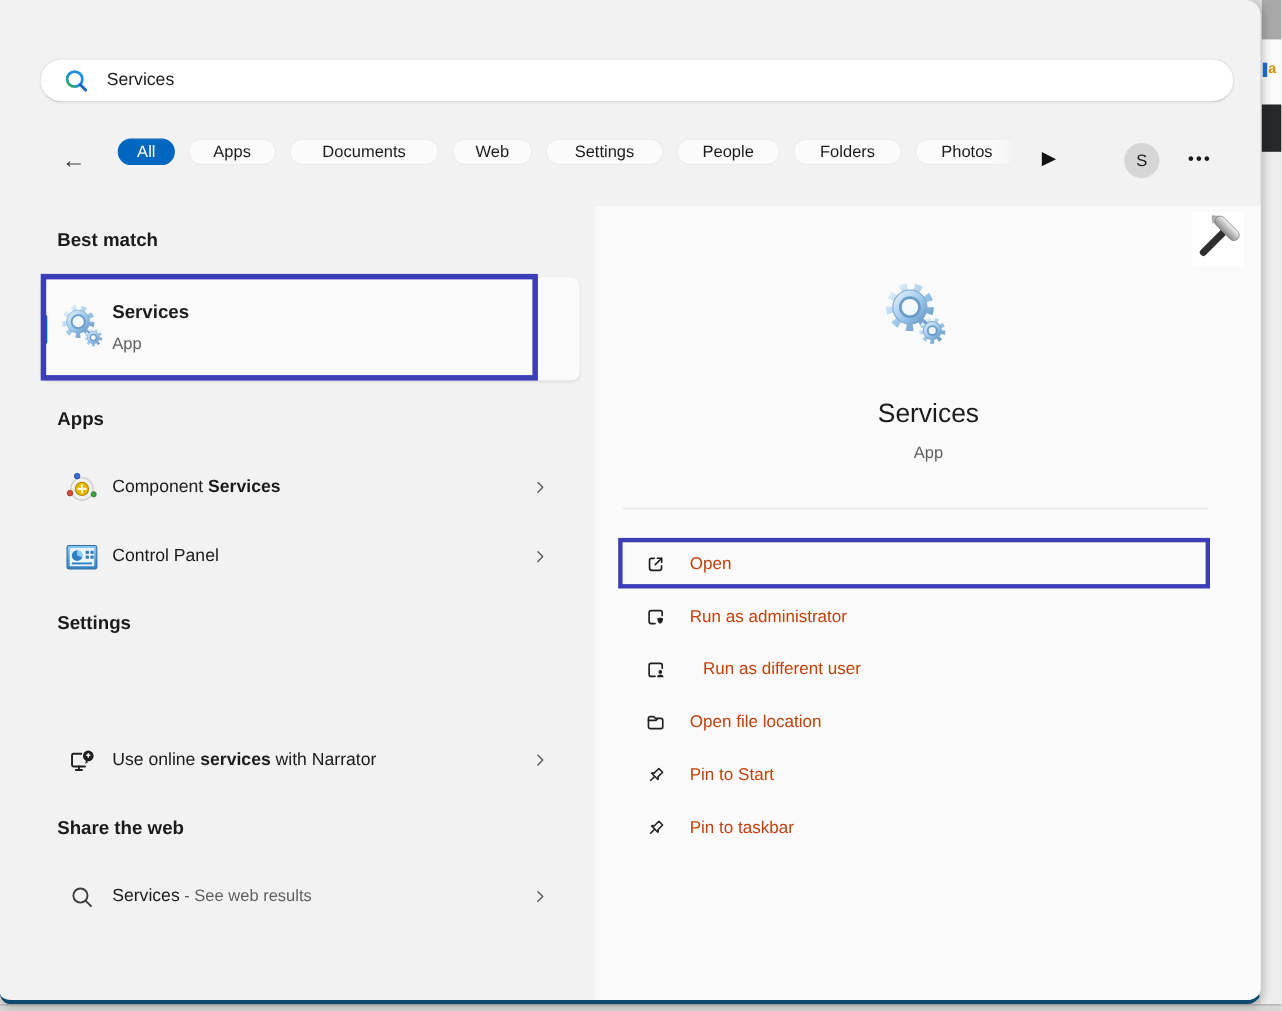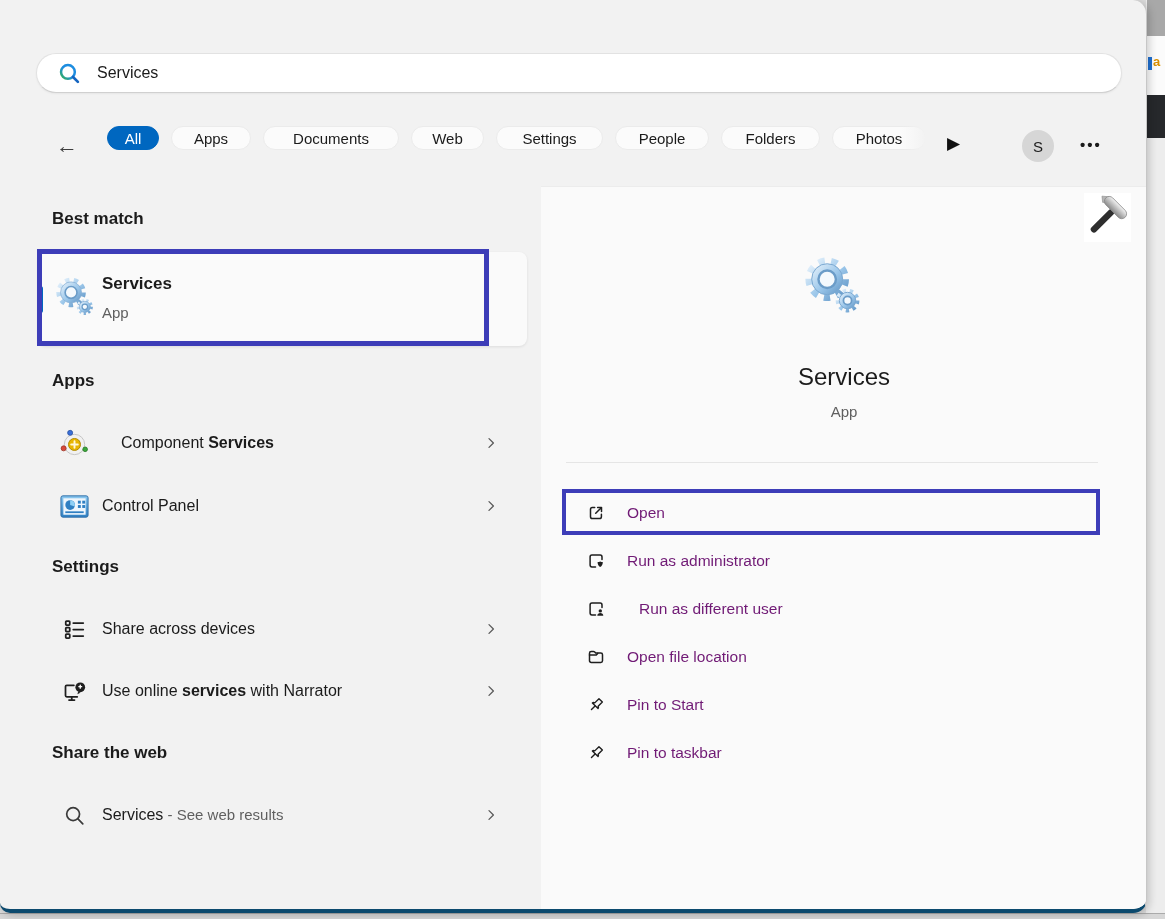--- a/index.html
+++ b/index.html
@@ -84,42 +84,42 @@
   #highlight-best-match { left:37px; top:249px; width:452px; height:97px; }
   #highlight-open { left:562px; top:489px; width:538px; height:46px; border-width:4px; }
 
   .lrow { position:absolute; left:38px; width:489px; height:44px;
     display:flex; align-items:center; border-radius:6px; }
   .lrow .ic { width:32px; margin-left:20px; display:flex; justify-content:center; flex:0 0 auto; }
   .lrow .txt { margin-left:12px; font-size:16px; color:#1b1b1b; white-space:nowrap; }
   .lrow .txt b { font-weight:700; }
   .lrow .dim { color:#5f5f5f; font-size:15px; }
   .lrow .chev { position:absolute; right:28px; top:14px; }
-  #row-component { top:421px;gap:19px; } #row-control { top:484px; }
+  #row-component { top:421px; } #row-control { top:484px; }
   #row-share { top:607px; } #row-narrator { top:669px; }
   #row-websearch { top:793px; }
 
   
   #preview-panel {
     left:541px; top:186px; width:606px; height:727px;
     background:#fafafa; border-top:1px solid #ececec;
     border-radius:0 0 13px 0;
   }
   #hammer-tile { left:1084px; top:193px; width:47px; height:49px; background:#ffffff; }
   #preview-icon { left:802px; top:255px; }
   #preview-title { left:541px; top:363px; width:606px; text-align:center;
     font-size:24px; color:#1b1b1b; }
   #preview-sub { left:541px; top:403px; width:606px; text-align:center;
     font-size:15px; color:#5f5f5f; }
   #preview-divider { left:566px; top:462px; width:532px; height:1px; background:#e5e5e5; }
 
   .arow { position:absolute; left:567px; width:531px; height:42px;
     display:flex; align-items:center; border-radius:4px; }
   .arow .ic { margin-left:19px; width:20px; display:flex; flex:0 0 auto; }
-  .arow .lbl { margin-left:21px; font-size:15.5px; color:#701a75; }
+  .arow .lbl { margin-left:21px; font-size:15.5px; color:#c2410c; }
   #action-open { top:492px; } #action-admin { top:540px; }
   #action-user { top:588px;gap:12px; } #action-location { top:636px; }
   #action-pinstart { top:684px; } #action-pintaskbar { top:732px; }
 
   svg { display:block; }
 </style>
 </head>
 <body>
 
 <div class="abs" id="desktop-edge"></div>
@@ -329,38 +329,20 @@
     <span class="txt"><span>Control Panel</span><b></b><span></span></span>
     <span class="chev">
       <svg width="16" height="16" viewBox="0 0 20 20" fill="none" stroke="#5a5a5a" stroke-width="1.6" stroke-linecap="round" stroke-linejoin="round">
           <path d="M7.5 4.5 13 10l-5.5 5.5"></path>
         </svg>
     </span>
   </div>
 
   <div class="shdr" id="hdr-settings">Settings</div>
 
-  <div class="lrow" id="row-share">
-    <span class="ic">
-      <svg width="25" height="25" viewBox="0 0 20 20" fill="none" stroke="#1f1f1f" stroke-width="1.4" stroke-linecap="round" stroke-linejoin="round">
-        <rect x="3" y="3.2" width="3.2" height="3.2" rx="0.6"></rect>
-        <rect x="3" y="8.4" width="3.2" height="3.2" rx="0.6"></rect>
-        <rect x="3" y="13.6" width="3.2" height="3.2" rx="0.6"></rect>
-        <line x1="9" y1="4.8" x2="17" y2="4.8"></line>
-        <line x1="9" y1="10" x2="17" y2="10"></line>
-        <line x1="9" y1="15.2" x2="17" y2="15.2"></line>
-      </svg>
-    </span>
-    <span class="txt"><span>Share across devices</span><b></b><span></span></span>
-    <span class="chev">
-      <svg width="16" height="16" viewBox="0 0 20 20" fill="none" stroke="#5a5a5a" stroke-width="1.6" stroke-linecap="round" stroke-linejoin="round">
-          <path d="M7.5 4.5 13 10l-5.5 5.5"></path>
-        </svg>
-    </span>
-  </div>
 
   <div class="lrow" id="row-narrator">
     <span class="ic">
       <svg width="25" height="25" viewBox="0 0 20 20" fill="none" stroke="#1f1f1f" stroke-width="1.4" stroke-linecap="round" stroke-linejoin="round">
         <path d="M9.5 5H3.8c-.6 0-1 .4-1 1v7.2c0 .6.4 1 1 1h8.4"></path>
         <path d="M7.8 14.2v2.6M5.6 16.8h4.4"></path>
         <circle cx="14.6" cy="6.6" r="3.9" fill="#1f1f1f" stroke="none"></circle>
         <path d="M13 9.8l-.7 2.4 2.4-1.2z" fill="#1f1f1f" stroke="none"></path>
         <path d="M14.6 4.9v2.4M13.5 6.1h2.2" stroke="#ffffff" stroke-width="1.1"></path>
       </svg>

